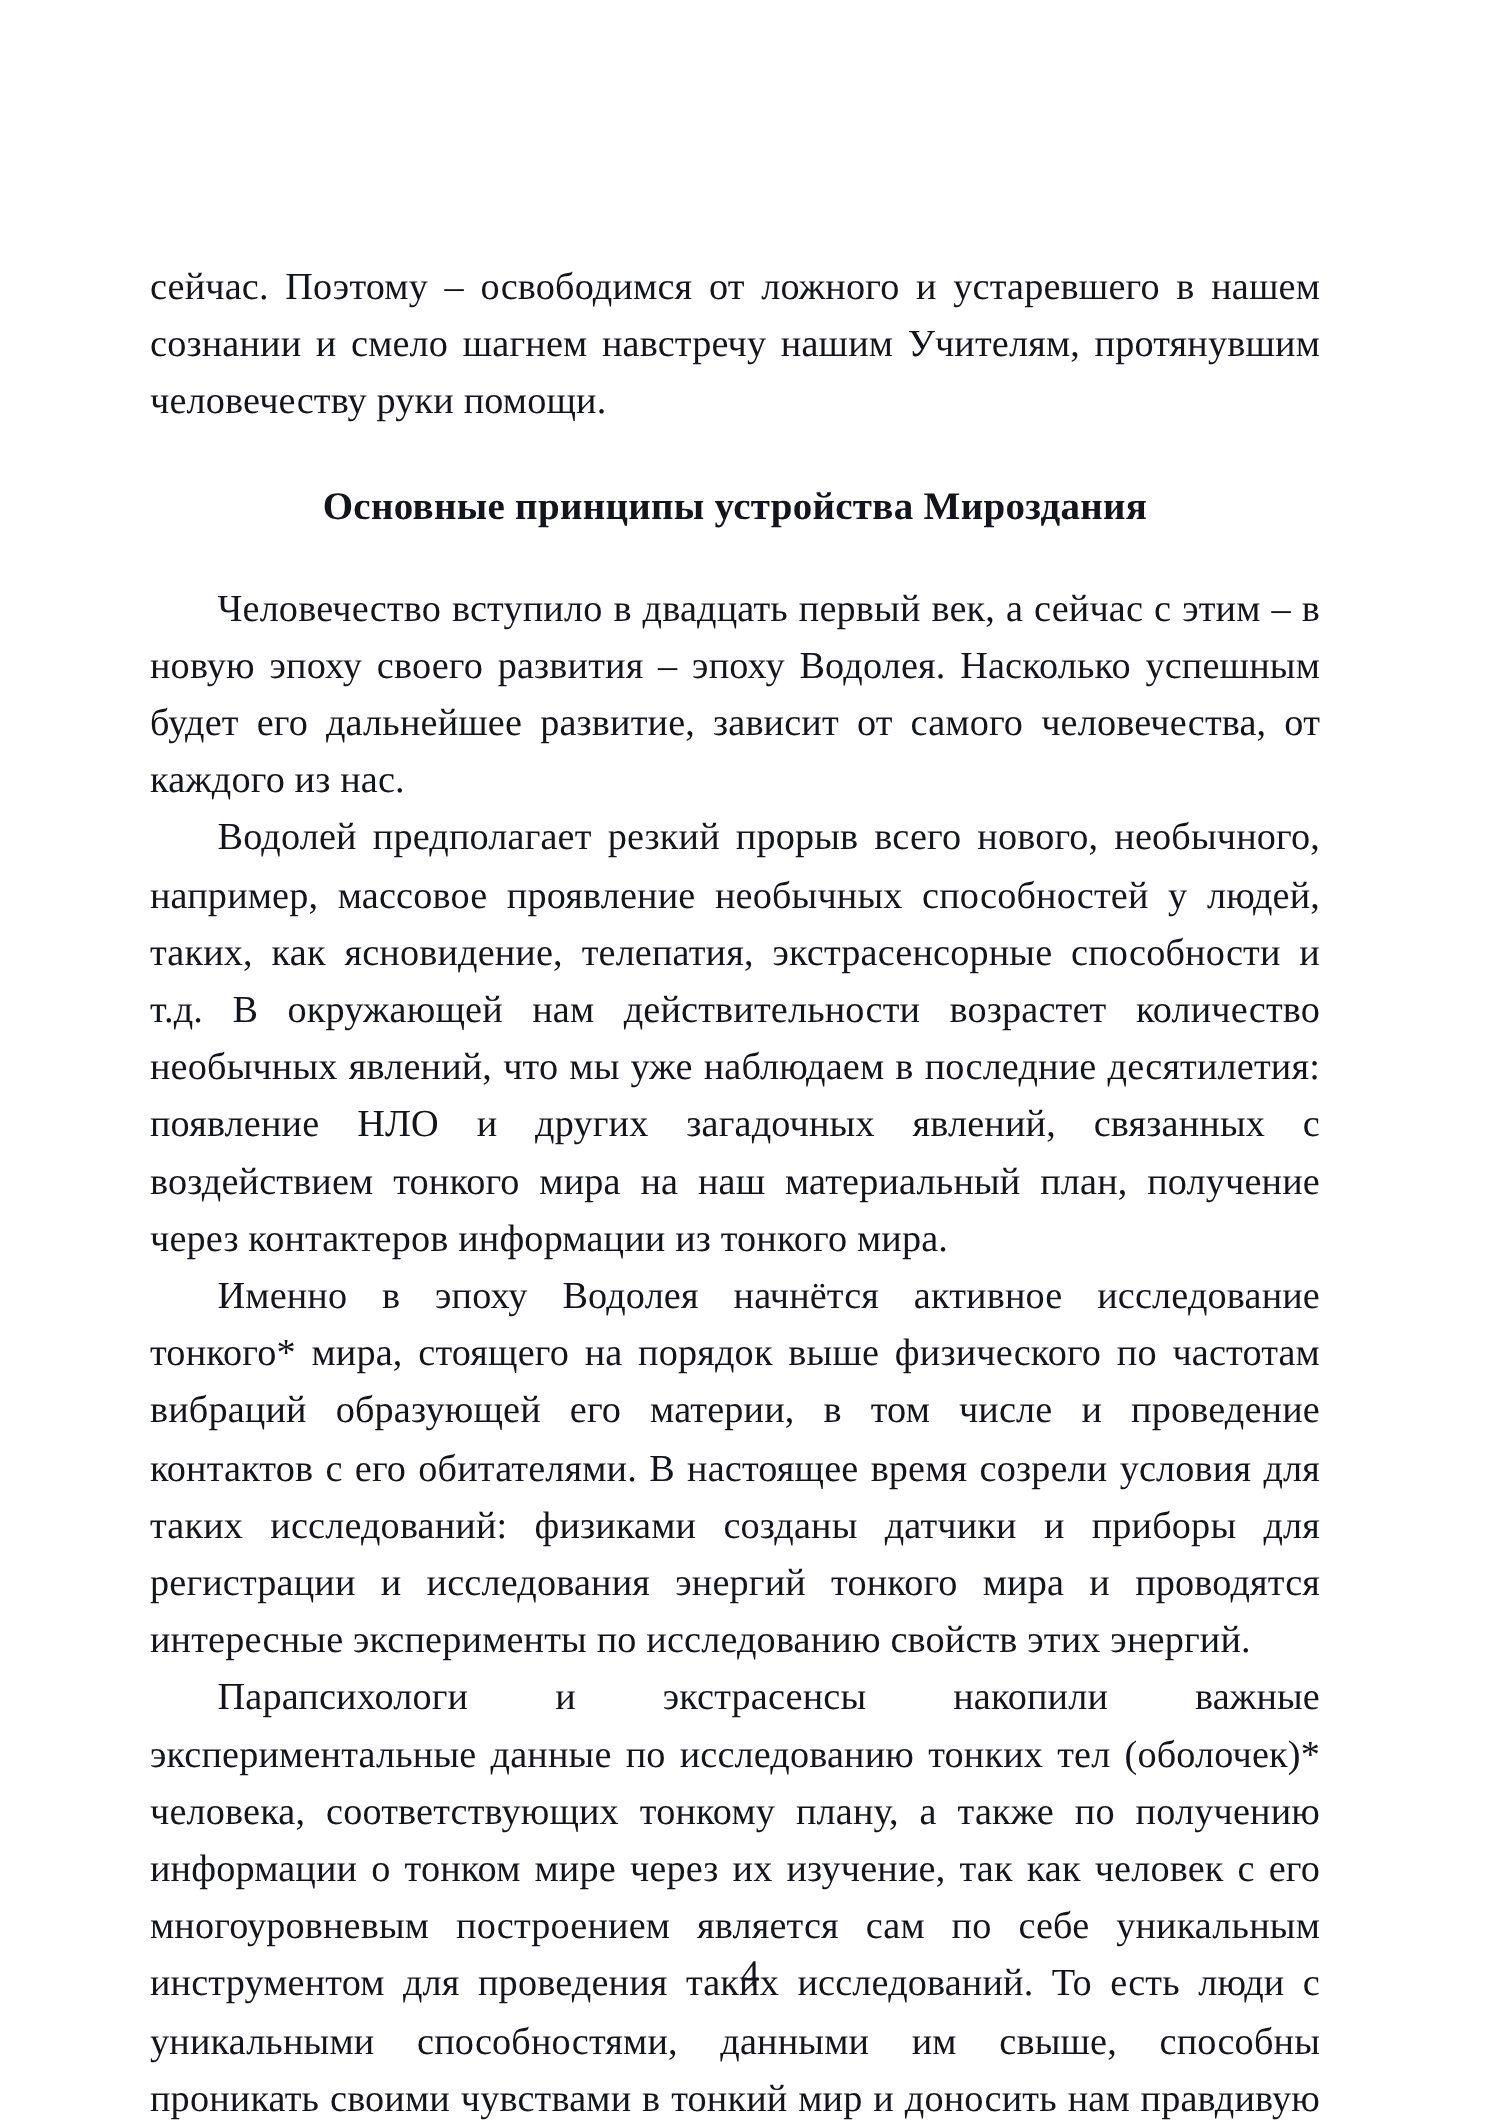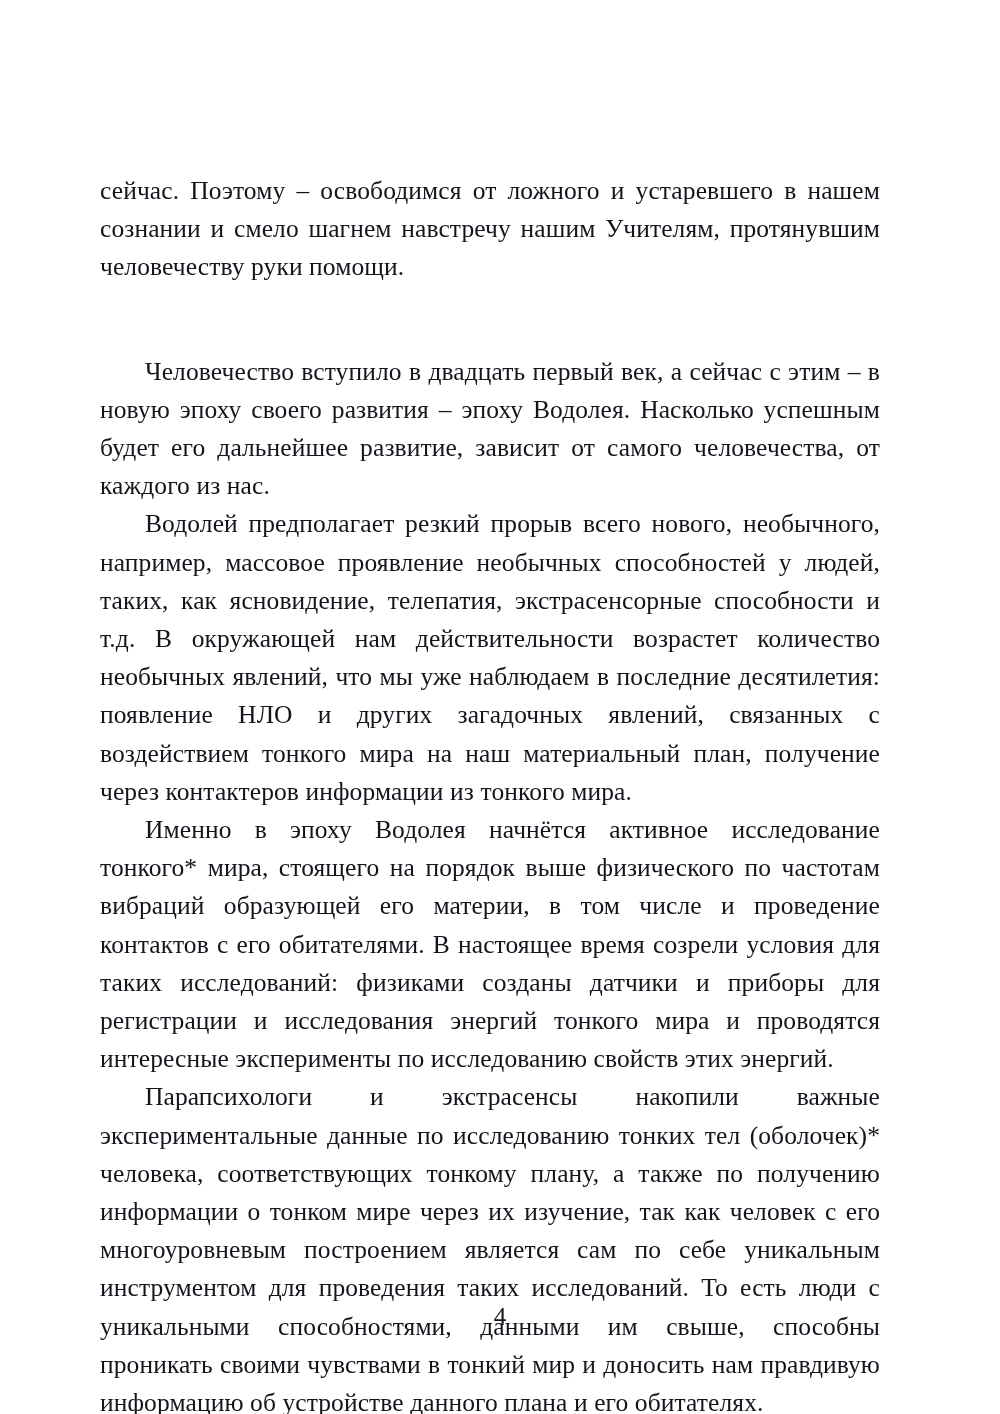--- a/index.html
+++ b/index.html
@@ -75,20 +75,21 @@
 <body>
 
 <div class="page">
 
   <div class="content">
 
     <p class="body-par no-indent">сейчас. Поэтому – освободимся от ложного и устаревшего в нашем сознании и смело шагнем навстречу нашим Учителям, протянувшим человечеству руки помощи.</p>
 
     <div class="gap-before-heading"></div>
 
+    <h1 class="section-heading">Основные  принципы устройства Мироздания</h1>
 
     <div class="gap-after-heading"></div>
 
     <p class="body-par">Человечество вступило в двадцать первый век, а сейчас с этим – в новую эпоху своего развития – эпоху Водолея. Насколько успешным будет его дальнейшее развитие, зависит от самого человечества, от каждого из нас.</p>
 
     <p class="body-par">Водолей предполагает резкий прорыв всего нового, необычного, например, массовое проявление необычных способностей у людей, таких, как ясновидение, телепатия, экстрасенсорные способности и т.д. В окружающей нам действительности возрастет количество необычных явлений, что мы уже наблюдаем в последние десятилетия: появление НЛО и других загадочных явлений, связанных с воздействием тонкого мира на наш материальный план, получение через контактеров информации из тонкого мира.</p>
 
     <p class="body-par">Именно в эпоху Водолея начнётся активное исследование тонкого* мира, стоящего на порядок выше физического по частотам вибраций образующей его материи, в том числе и проведение контактов с его обитателями. В настоящее время созрели условия для таких исследований: физиками созданы датчики и приборы для регистрации и исследования энергий тонкого мира и проводятся интересные эксперименты по исследованию свойств этих энергий.</p>
 
     <p class="body-par">Парапсихологи и экстрасенсы накопили важные экспериментальные данные по исследованию тонких тел (оболочек)* человека, соответствующих тонкому плану, а также по получению информации о тонком мире через их изучение, так как человек  с его многоуровневым построением является сам по себе уникальным инструментом для проведения таких исследований. То есть люди с уникальными способностями, данными им свыше, способны проникать своими чувствами в тонкий мир и доносить нам правдивую информацию  об устройстве данного плана и его обитателях.</p>

